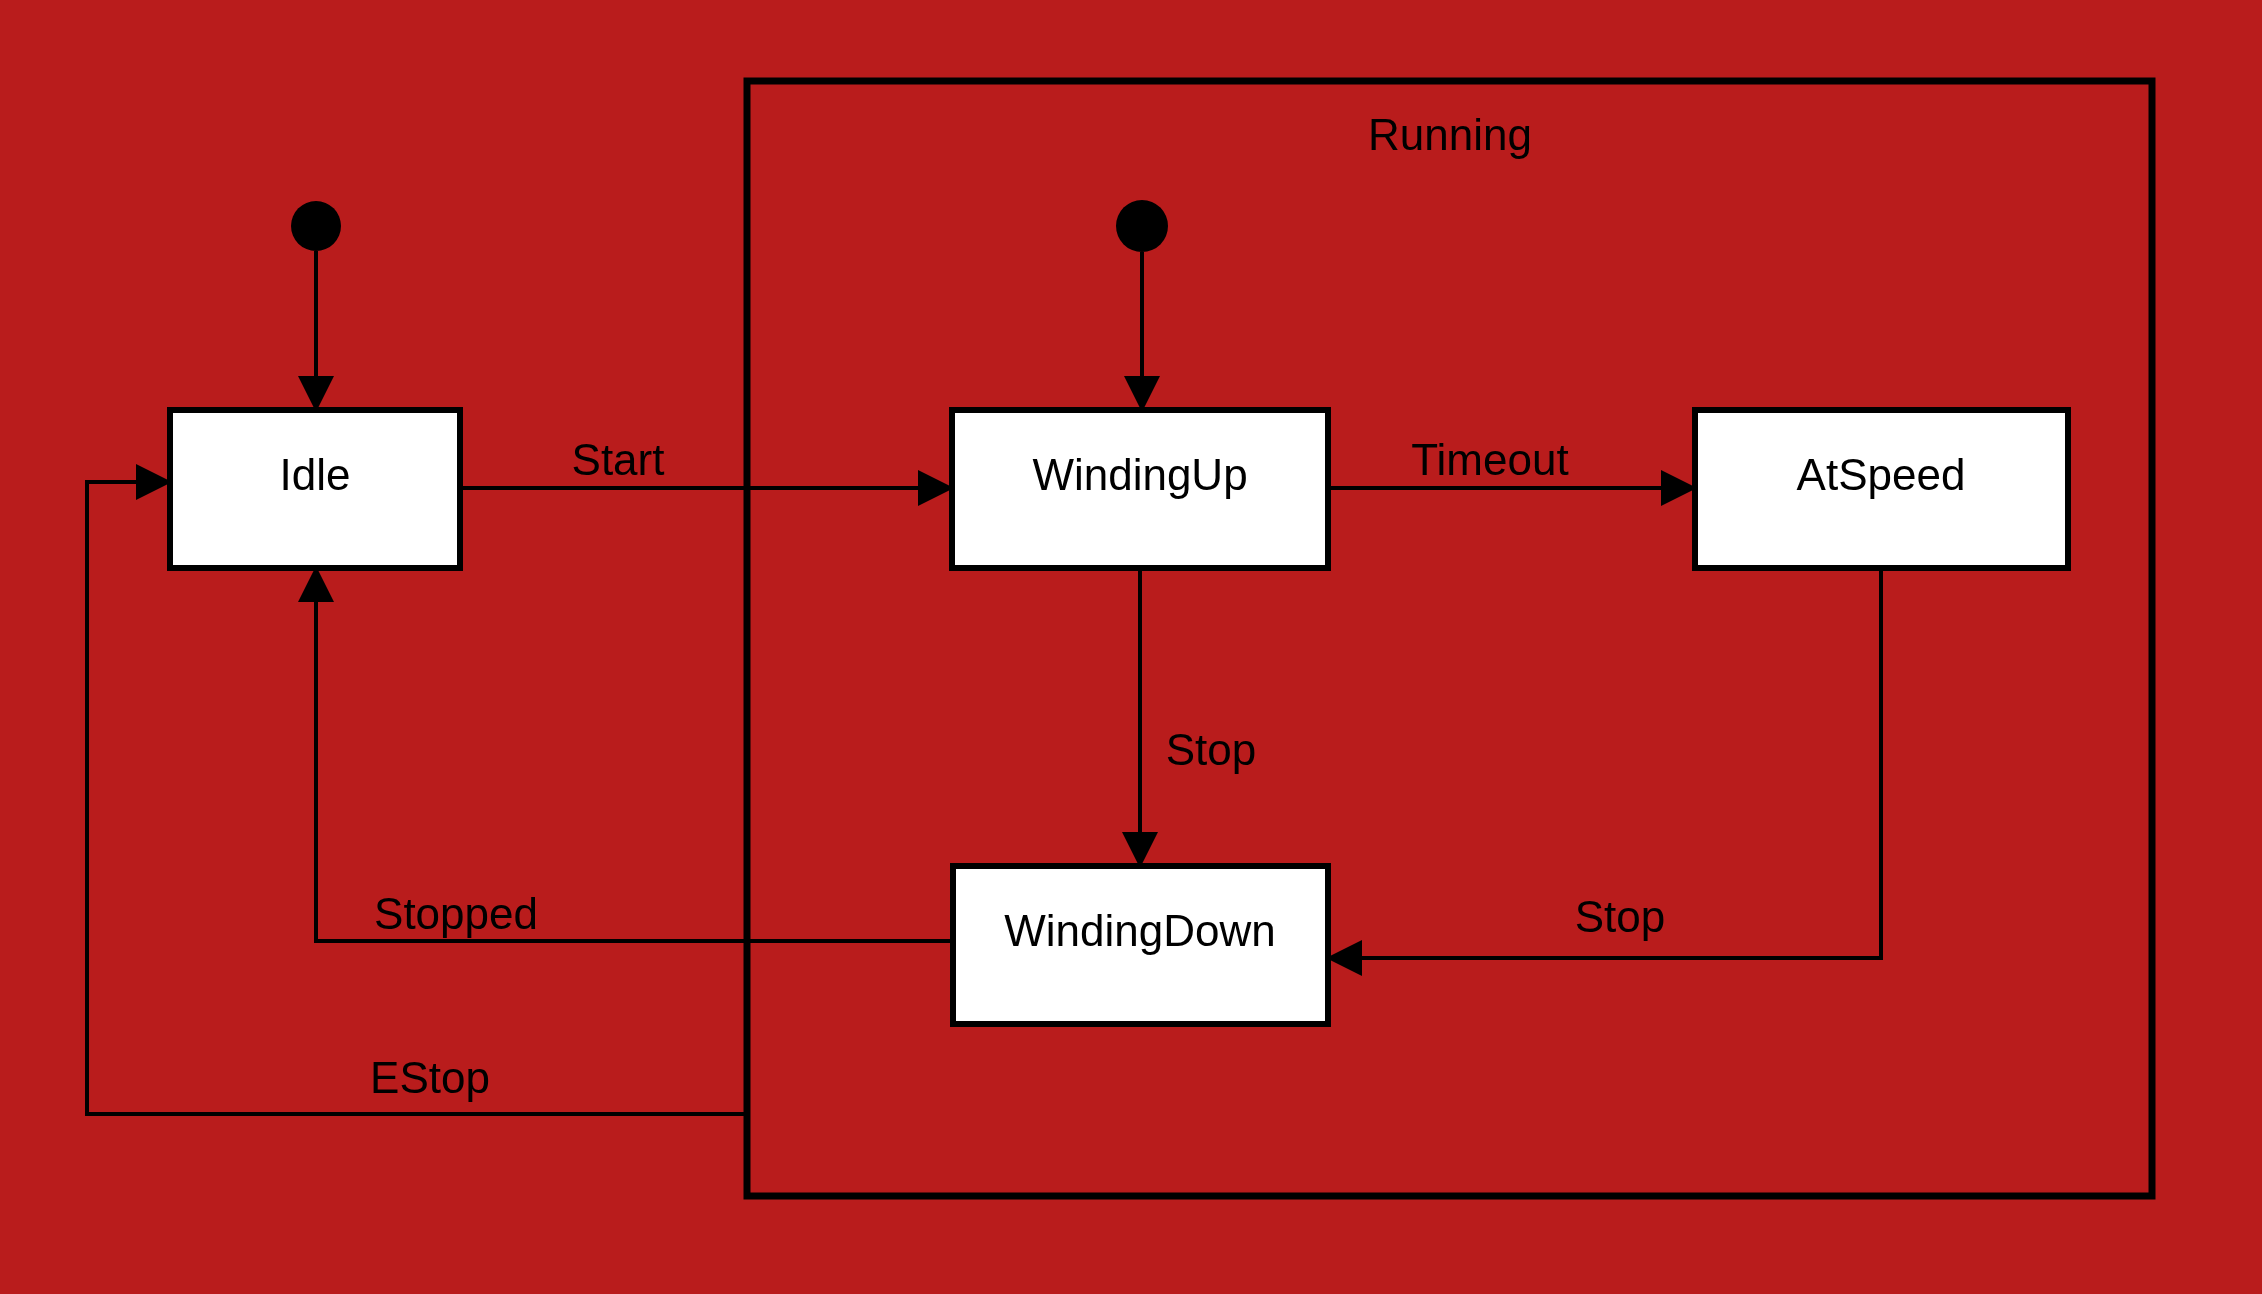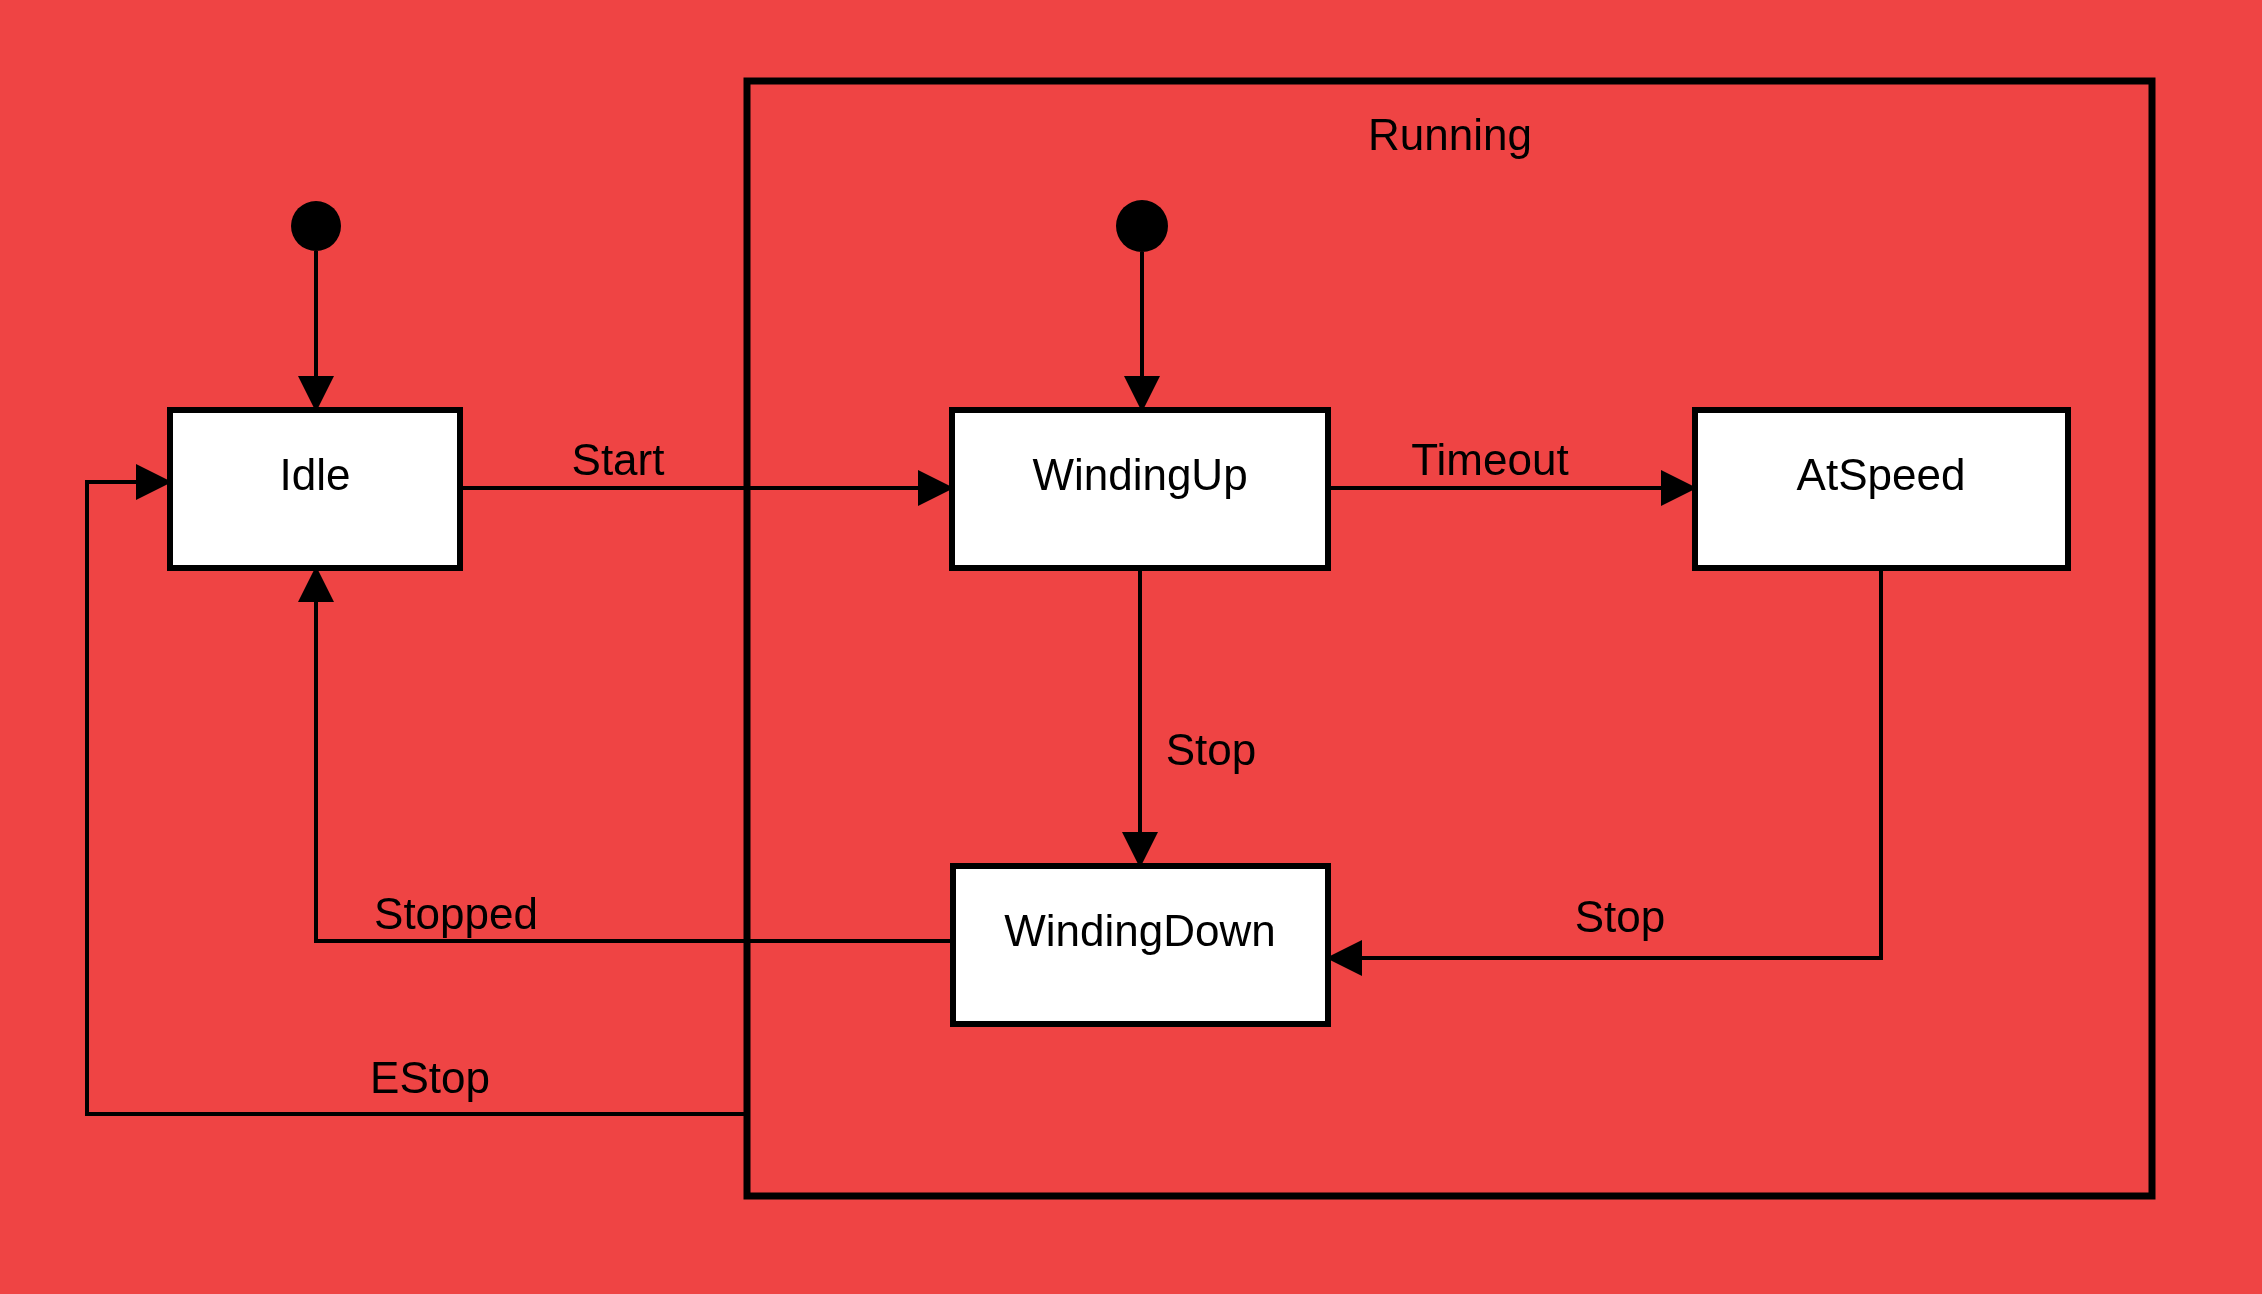--- a/index.html
+++ b/index.html
@@ -8,21 +8,21 @@
     padding: 0;
     background: #ffffff;
   }
   body {
     font-family: "Liberation Sans", sans-serif;
   }
   #diagram-root {
     position: relative;
     width: 2262px;
     height: 1294px;
-    background: #ef4444;
+    background: #b91c1c;
     overflow: hidden;
   }
   svg.diagram-canvas {
     position: absolute;
     left: 0;
     top: 0;
     width: 2262px;
     height: 1294px;
   }
   .state-label {

